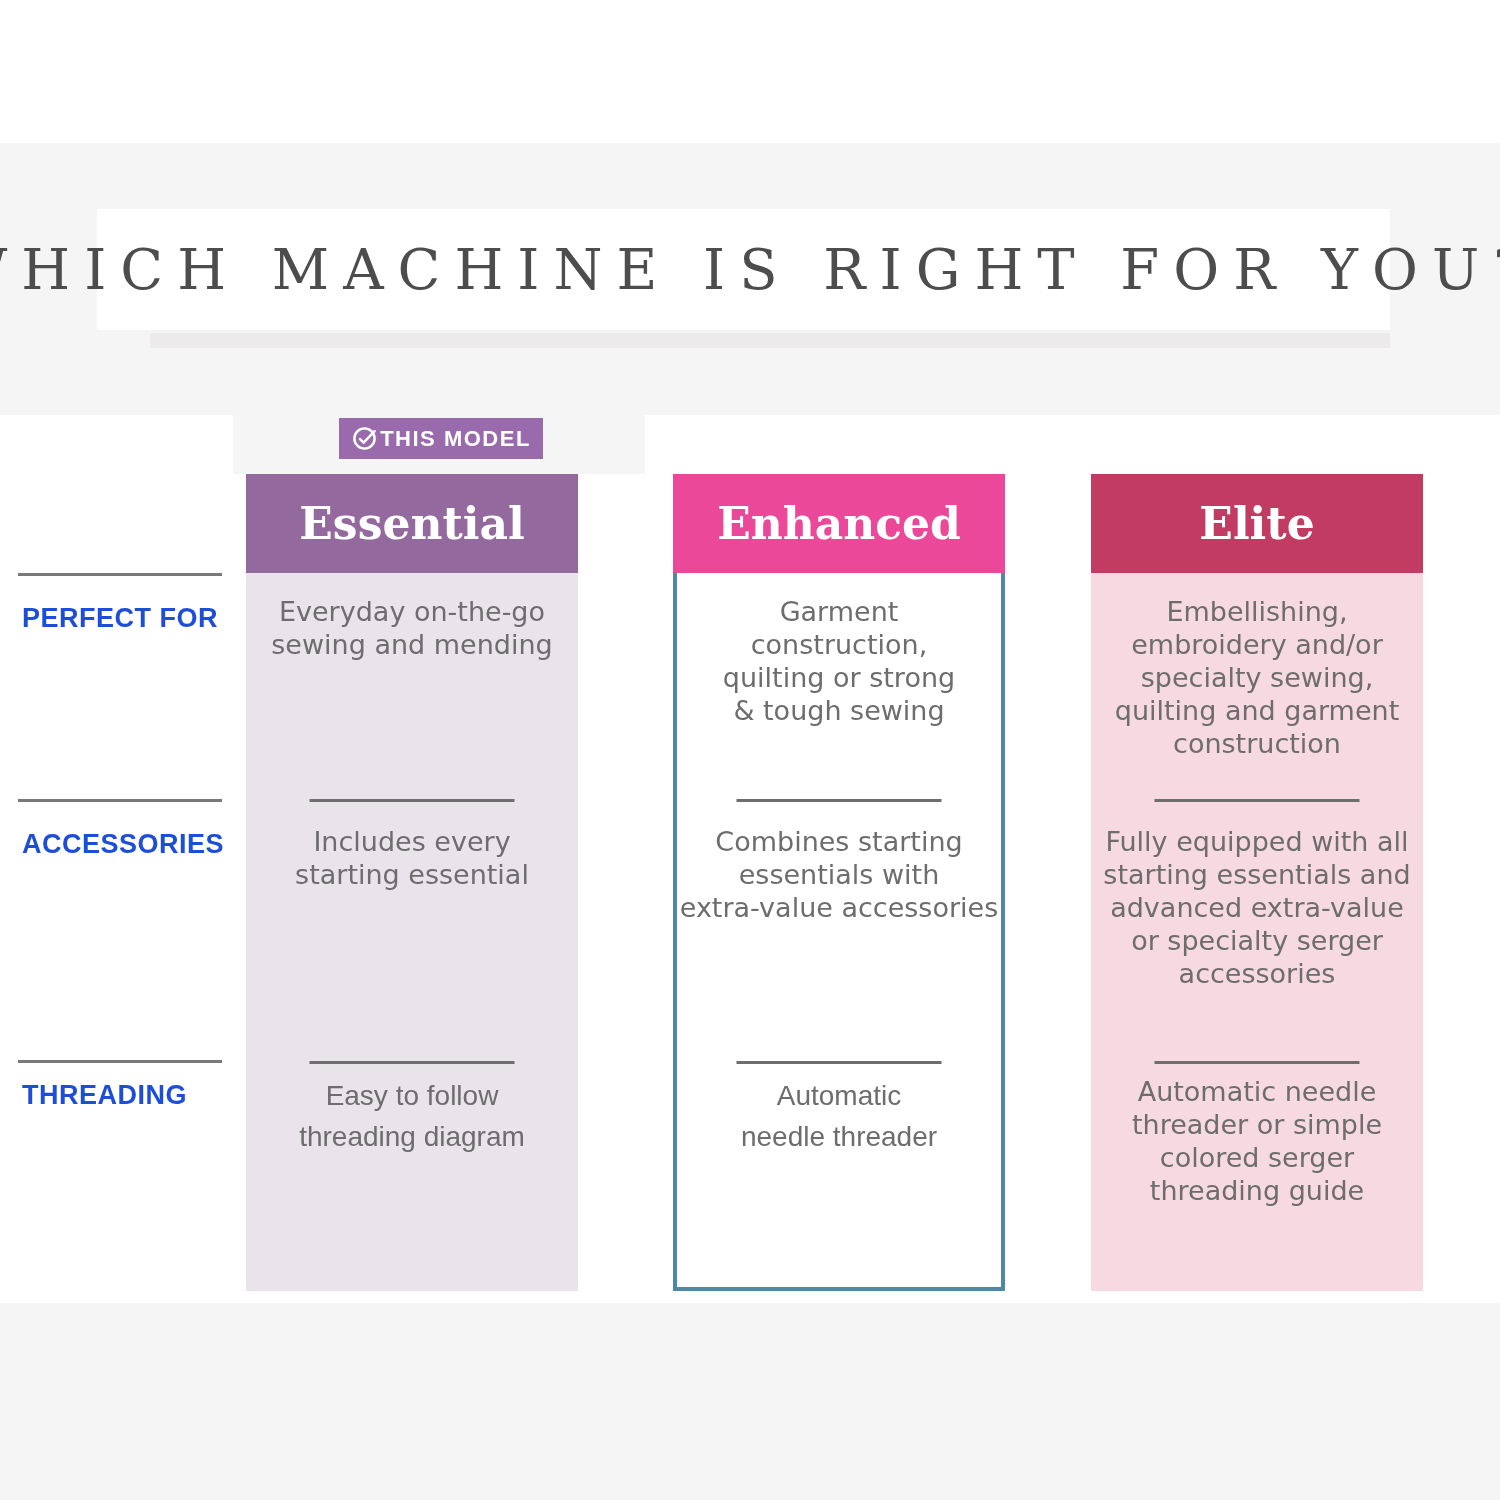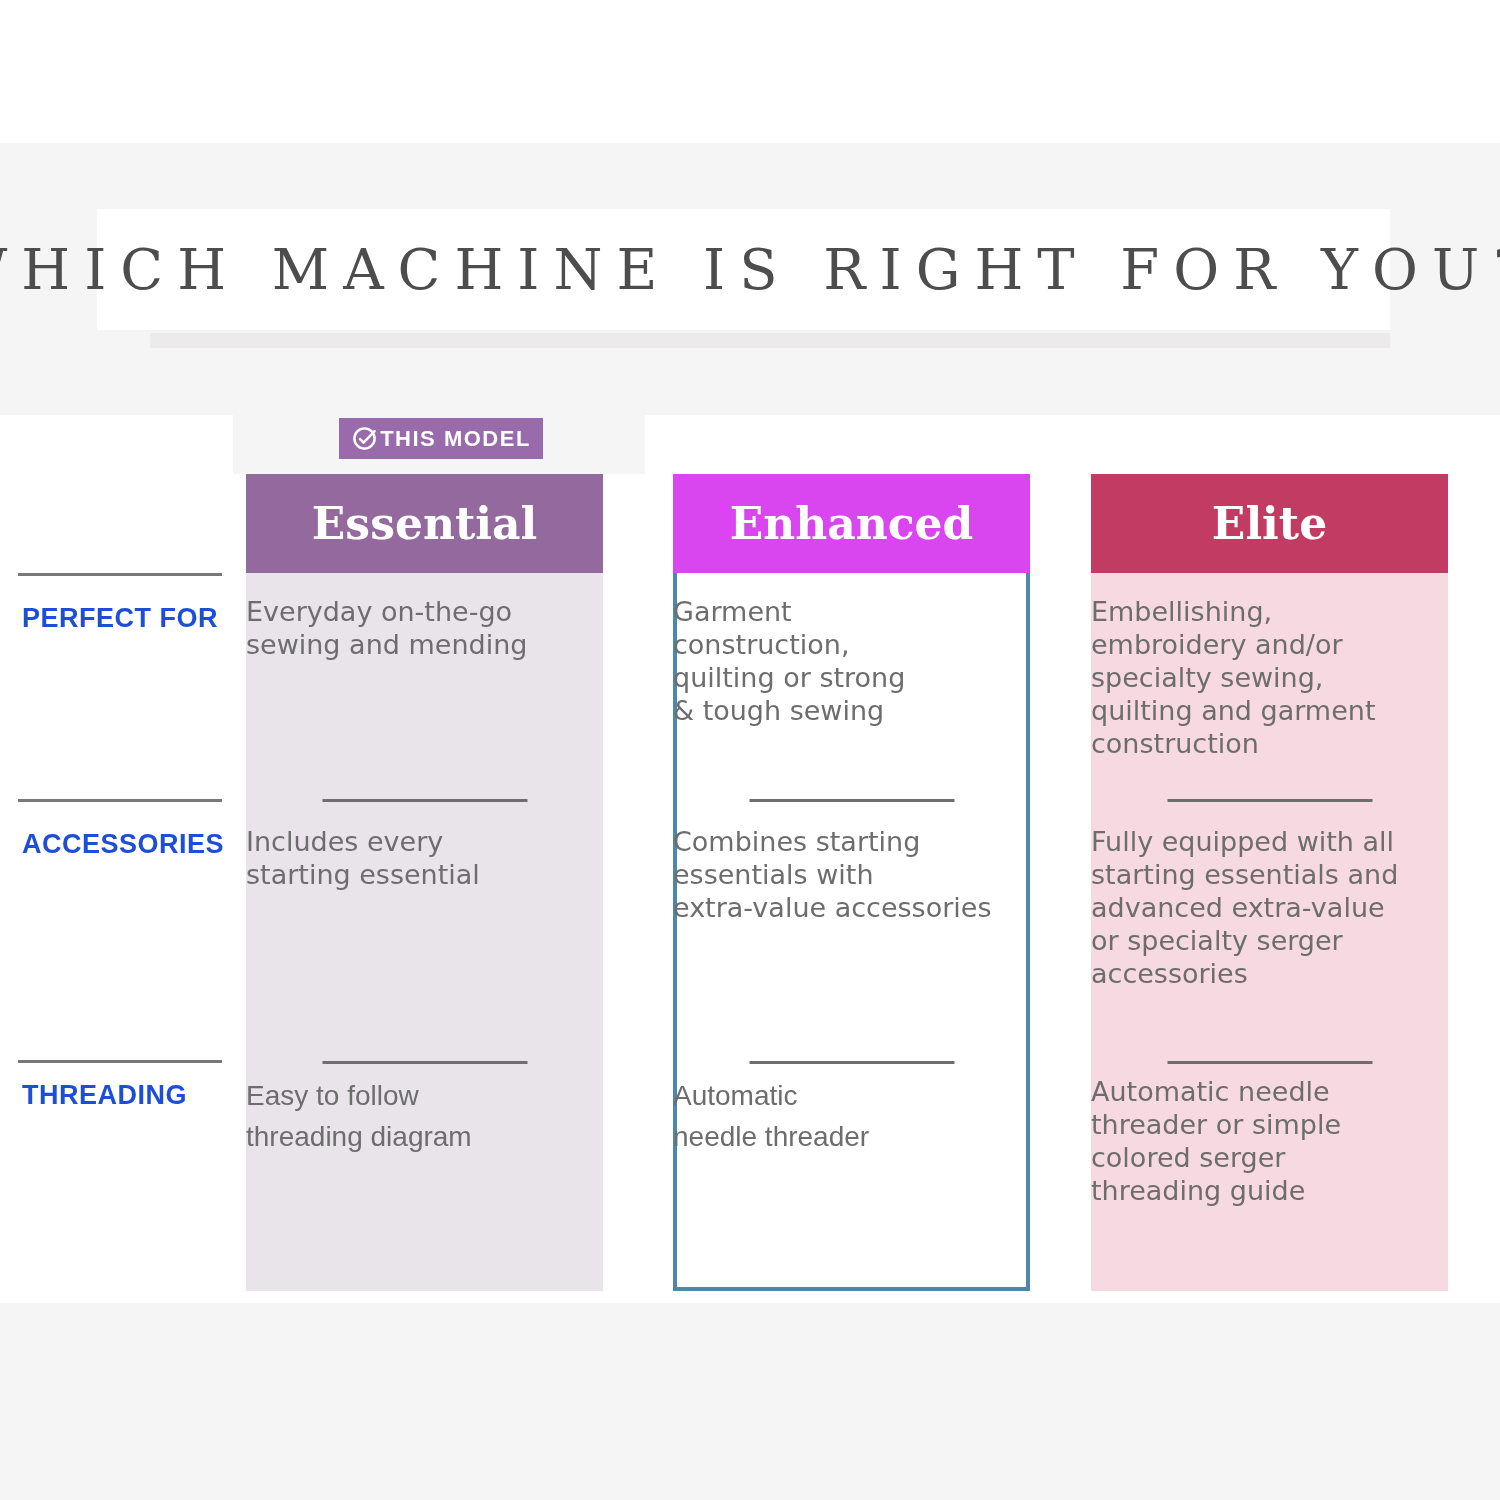--- a/index.html
+++ b/index.html
@@ -38,34 +38,34 @@
   
   .gutter-line { position:absolute; left:18px; width:204px; height:3px; background:#787878; }
   .gl-1 { top:573px; } .gl-2 { top:799px; } .gl-3 { top:1060px; }
   .gutter-label {
     position:absolute; left:22px; font-family:"Liberation Sans", sans-serif; font-weight:bold;
     font-size:27px; color:#1d4ed8; letter-spacing:0.5px; white-space:nowrap;
   }
   .glb-1 { top:603px; } .glb-2 { top:829px; } .glb-3 { top:1080px; }
 
   
-  .col { position:absolute; top:474px; width:357px; height:817px;border-radius:25px; }
+  .col { position:absolute; top:474px; width:332px; height:817px;border-radius:25px; }
   .col-essential { left:246px; }
   .col-enhanced  { left:673px; }
   .col-elite     { left:1091px; }
   .col-header {
     position:absolute; top:0; left:0; width:100%; height:99px;
     display:flex; align-items:center; justify-content:center;
     color:#ffffff; font-family:"DejaVu Serif", serif; font-size:44px; font-weight:600;
   }
   .col-body { position:absolute; top:99px; left:0; width:100%; height:718px; }
   .col-body-bordered { border:4px solid transparent; border-top:none; background:#ffffff; }
 
   .cell {
-    position:absolute; left:0; width:100%; white-space:pre-line;
+    position:absolute; left:0; width:100%; text-align:center; white-space:pre-line;
     color:#6d6d6d; font-size:27px; line-height:33px;
   }
   .cell-1 { top:121px; } .cell-2 { top:351px; } .cell-3 { top:601px; }
   .cond { font-family:"Liberation Sans", sans-serif; font-size:28px; line-height:41px; }
 
   .divider {
     position:absolute; left:50%; transform:translateX(-50%);
     width:205px; height:3px; background:#6e6e6e;
   }
   .div-1 { top:325px; } .div-2 { top:587px; }
@@ -106,21 +106,21 @@
 sewing and mending</div>
     <div class="divider div-1"></div>
     <div class="cell cell-2">Includes every
 starting essential</div>
     <div class="divider div-2"></div>
     <div class="cell cell-3 cond">Easy to follow
 threading diagram</div>
   </div>
 
   <div class="col col-enhanced">
-    <div class="col-header" style="background: #d946ef;">Enhanced</div>
+    <div class="col-header" style="background: #ec4899;">Enhanced</div>
     <div class="col-body col-body-bordered" style="border-color: rgb(78, 136, 168);"></div>
     <div class="cell cell-1">Garment
 construction,
 quilting or strong
 &amp; tough sewing</div>
     <div class="divider div-1"></div>
     <div class="cell cell-2">Combines starting
 essentials with
 extra-value accessories</div>
     <div class="divider div-2"></div>

